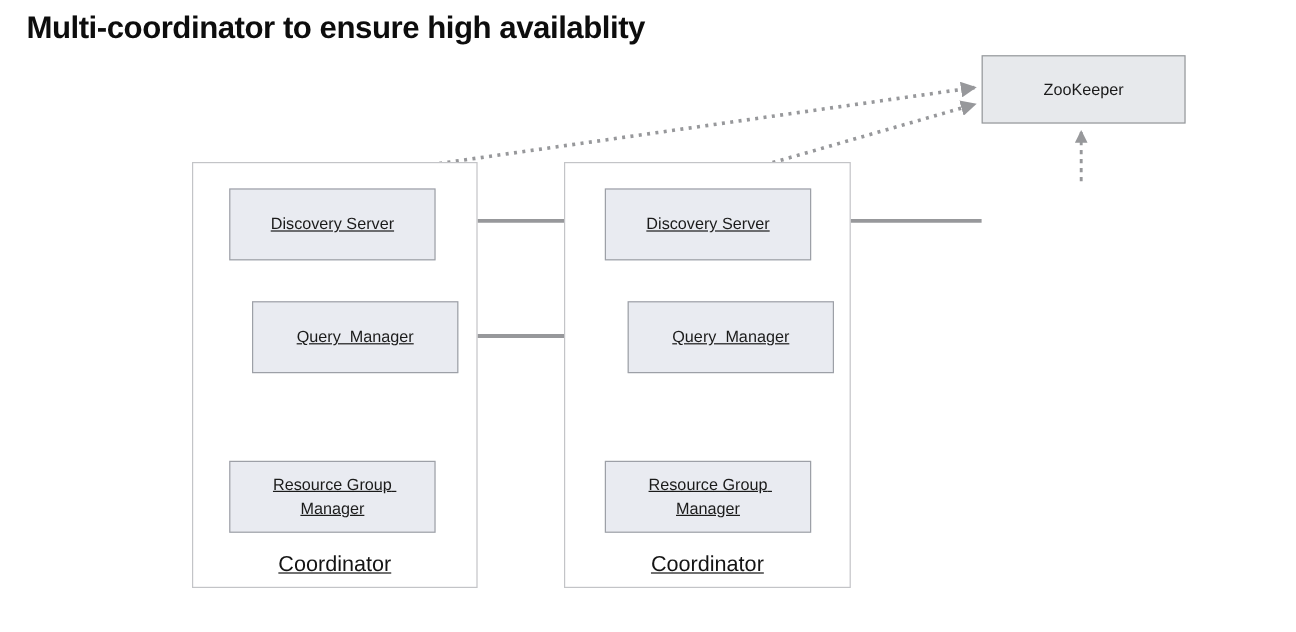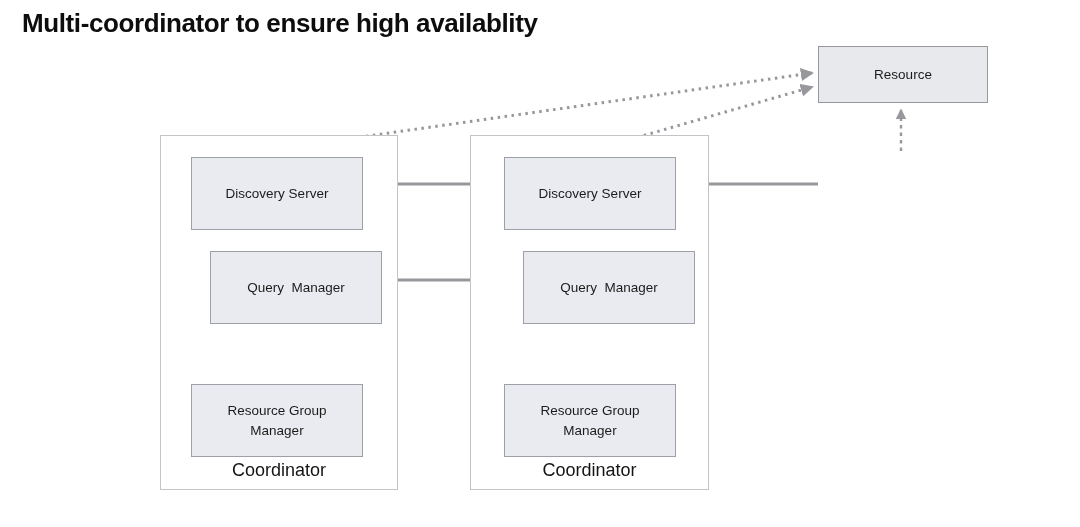--- a/index.html
+++ b/index.html
@@ -26,32 +26,32 @@
   .container-box{
     position:absolute;top:135px;height:355px;
     background:#ffffff;border:1px solid #c3c4c7;
     box-sizing:border-box;
   }
   .container-1{left:160px;width:238px;}
   .container-2{left:470px;width:239px;}
   .container-3{left:782px;width:244px;}
   .container-label{
     position:absolute;bottom:8px;left:0;width:100%;
-    text-align:center;font-size:18px;color:#141414;
+    text-align:center;font-size:18px;color:#141414;text-decoration:underline;
   }
   .node{
     position:absolute;
     box-sizing:border-box;
     display:flex;align-items:center;justify-content:center;
     background:#e9ebf1;border:1px solid #9da0a7;
     font-size:13.5px;color:#1b1b1b;text-align:center;
     line-height:1.45;
   }
   .node span{white-space:pre-wrap;padding:0 18px;}
-  .inner{width:172px;height:73px;}
+  .inner{width:172px;height:60px;text-decoration:underline;}
   .ds1,.qm1,.rgm1{left:30px;}
   .ds2,.qm2,.rgm2{left:33px;}
   .dc{left:36px;}
   .row-ds{top:21px;}
   .row-qm{top:115px;margin-left:19px;}
   .row-rgm{top:248px;}
   .zookeeper{
     left:818px;top:46px;width:170px;height:57px;
     background:#e7e9ec;border:1px solid #96989c;
   }
@@ -100,16 +100,16 @@
       <span>Query  Manager</span>
     </div>
     <div class="node inner rgm2 row-rgm">
       <span>Resource Group Manager</span>
     </div>
     <div class="container-label">Coordinator</div>
   </div>
 
 
   <div class="node zookeeper">
-    <span>Resource</span>
+    <span>ZooKeeper</span>
   </div>
 
 </div>
 
 </body></html>

